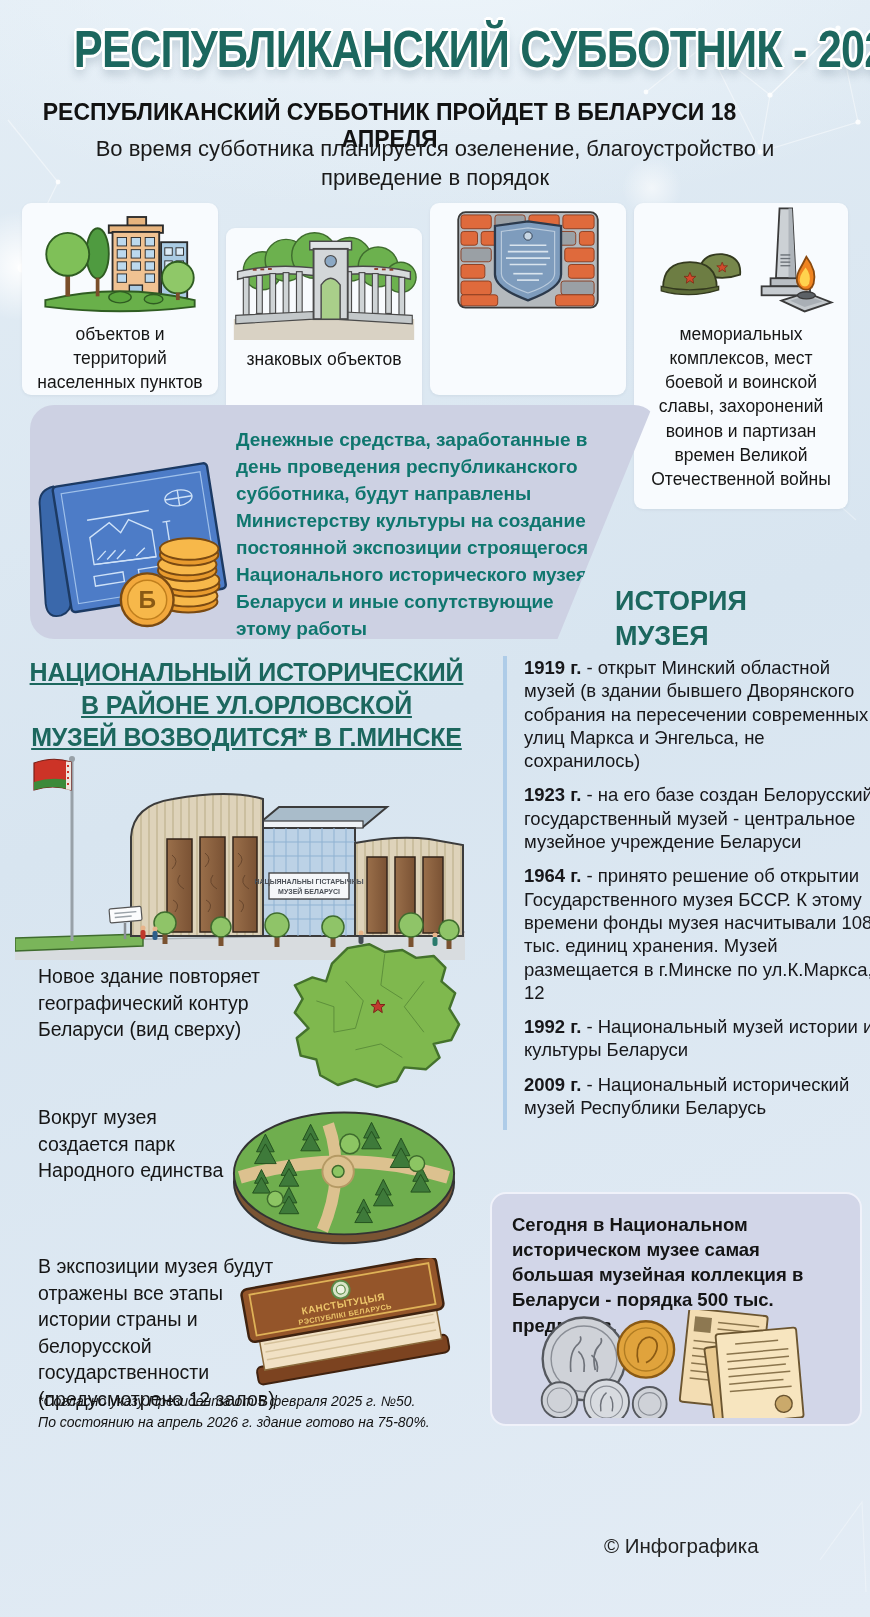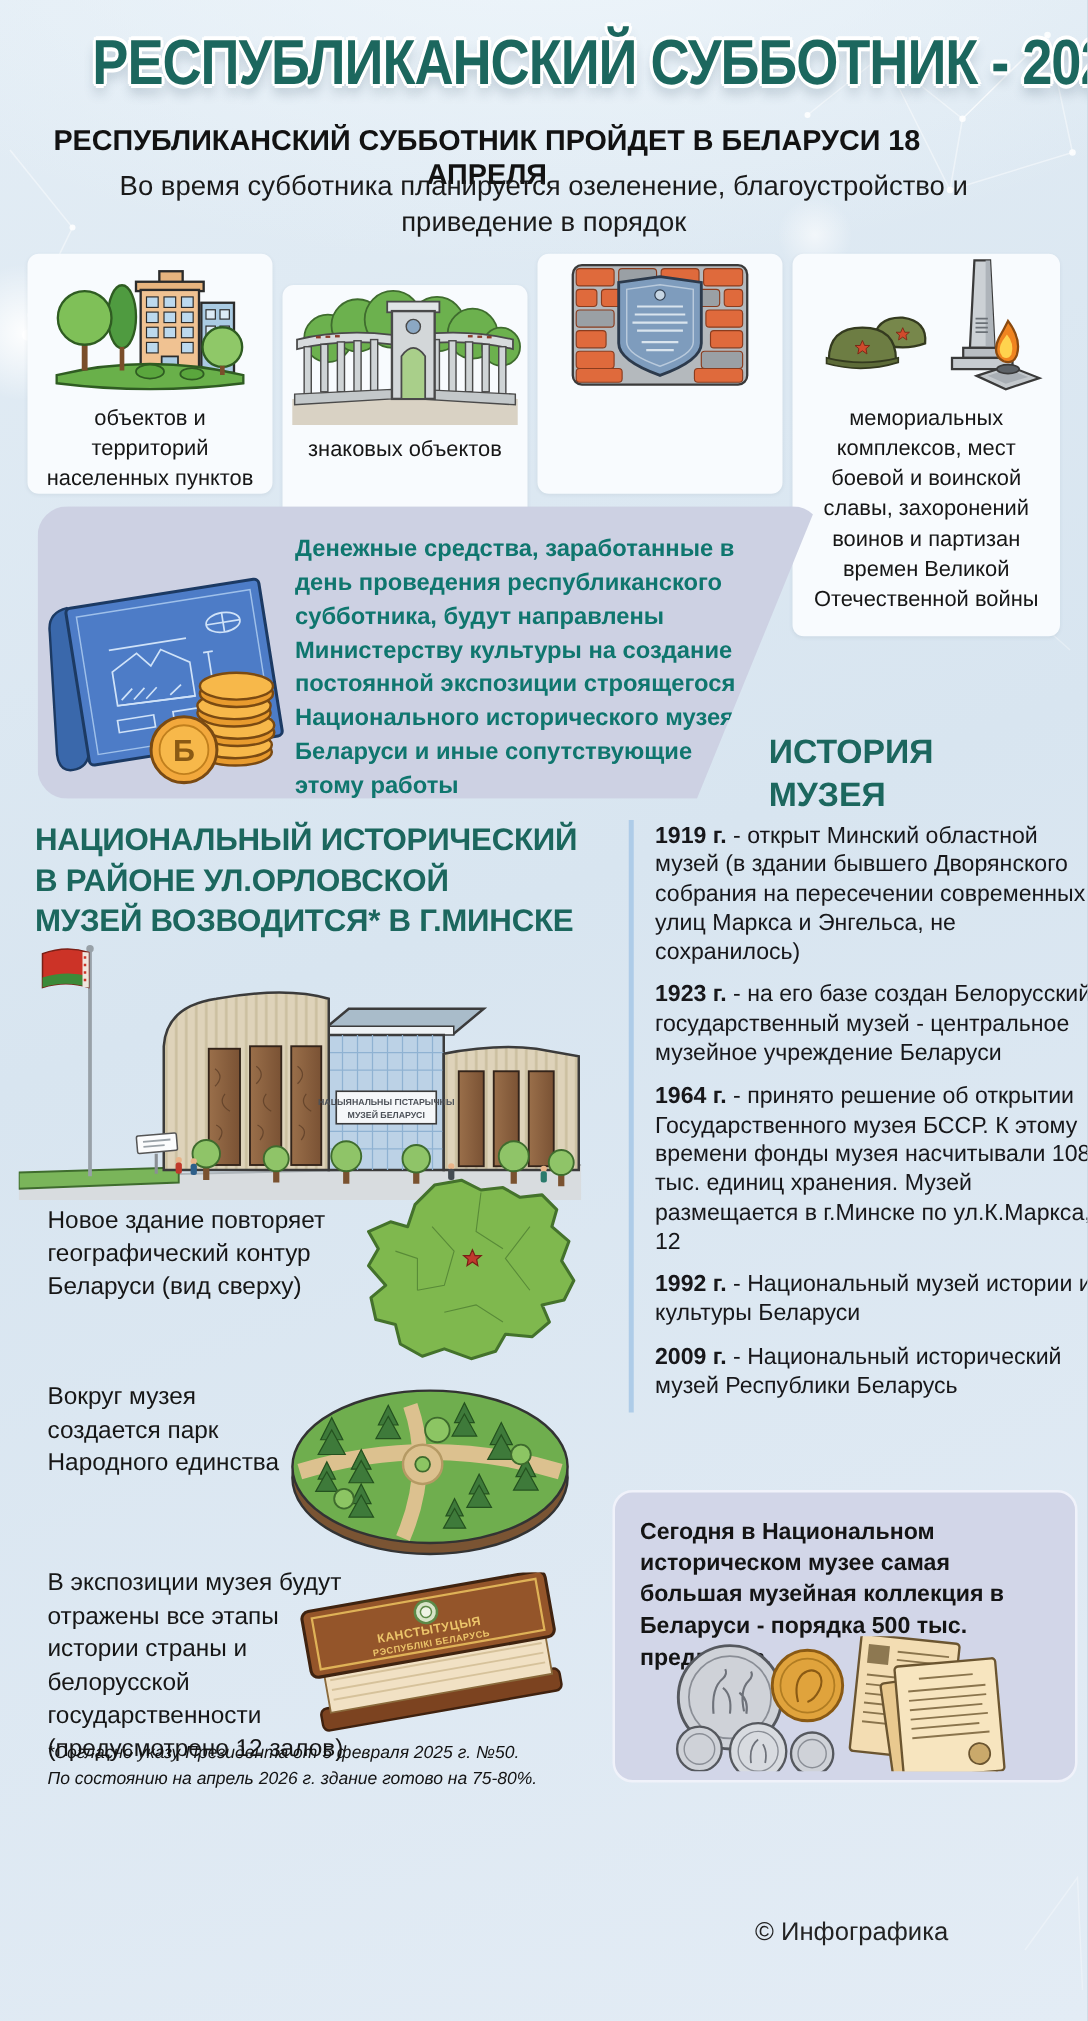--- a/index.html
+++ b/index.html
@@ -32,21 +32,21 @@
   .card3{left:430px;top:203px;width:196px;height:192px;}
   .card4{left:634px;top:203px;width:214px;height:306px;}
   .money-box{
     position:absolute;left:30px;top:405px;width:628px;height:234px;background:#cdd1e3;border-radius:24px;
     clip-path:polygon(0 0,99.2% 0,84% 100%,0 100%);
   }
   .money-art{position:absolute;left:2px;top:16px;}
   .money-text{position:absolute;left:206px;top:22px;width:354px;margin:0;font-size:19px;font-weight:700;line-height:1.42;color:#0f766e;}
   .teal-h{color:#1c675e;font-weight:800;}
   .history-heading{position:absolute;left:615px;top:584px;width:170px;text-align:left;font-size:27px;line-height:1.3;}
-  .museum-heading{position:absolute;left:28px;top:656px;width:437px;text-align:left;font-size:25px;line-height:1.3;letter-spacing:-.2px;}
+  .museum-heading{position:absolute;left:28px;top:656px;width:437px;text-align:center;font-size:25px;line-height:1.3;letter-spacing:-.2px;text-decoration:underline;}
   .timeline{position:absolute;left:503px;top:656px;width:376px;border-left:4px solid #aecce8;padding-left:17px;box-sizing:border-box;}
   .ev{margin:0 0 11px;font-size:18.5px;line-height:1.26;color:#17171a;}
   .ev b{font-weight:800;}
   .fact-text{position:absolute;font-size:19.5px;font-weight:500;line-height:1.36;color:#161616;}
   .ft1{left:38px;top:963px;width:238px;}
   .ft2{left:38px;top:1104px;width:205px;}
   .ft3{left:38px;top:1253px;width:244px;}
   .today-box{
     position:absolute;left:490px;top:1192px;width:372px;height:234px;background:#d2d6e8;
     border:2px solid #f0f2fa;border-radius:16px;box-sizing:border-box;overflow:hidden;

